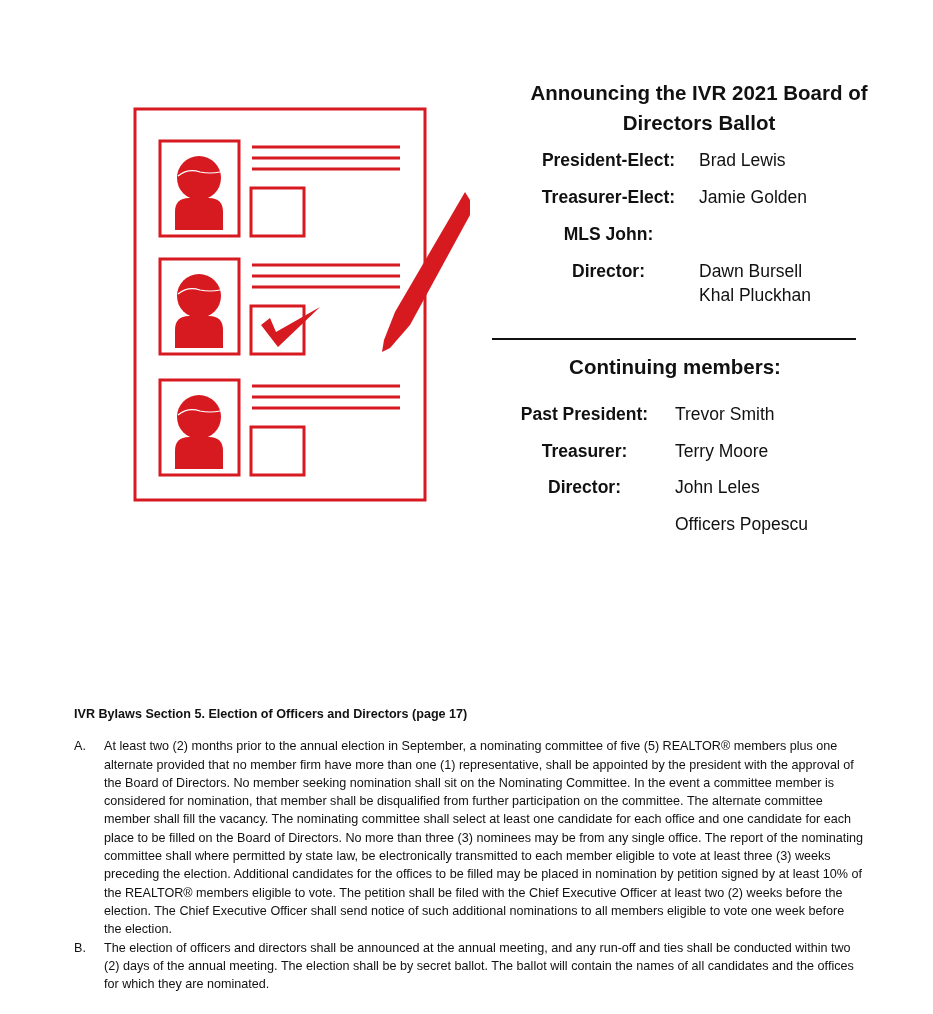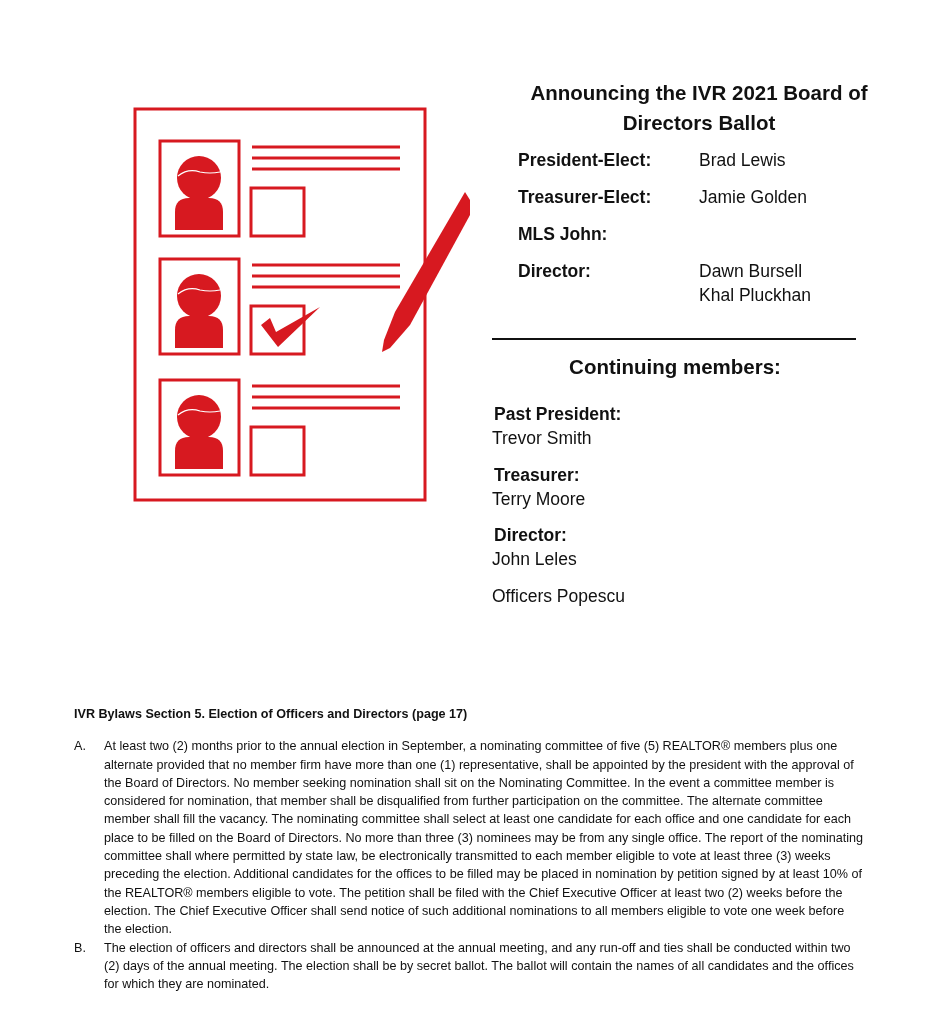--- a/index.html
+++ b/index.html
@@ -3,28 +3,28 @@
 <meta charset="utf-8">
 <style>
   html, body { margin:0; padding:0; background:#ffffff; }
   body { width:933px; height:1014px; position:relative; overflow:hidden;
          font-family:"Liberation Sans", "DejaVu Sans", sans-serif; color:#111; }
   .illustration { position:absolute; left:120px; top:100px; width:350px; height:410px; }
   .announce { position:absolute; left:516px; top:78px; width:366px; }
   .announce h1 { margin:0; font-size:20.5px; font-weight:bold; text-align:center; line-height:30px; }
   .roster { margin-top:10px; }
   .row { display:flex; font-size:17.5px; line-height:24px; margin-bottom:13px; }
-  .row .role { width:181px; font-weight:bold; padding-left:2px; }
+  .row .role { width:181px; font-weight:bold; padding-left:2px;text-align:center; }
   .row .names { flex:1; }
   .row .names div { line-height:24px; }
   .divider { position:absolute; left:492px; top:338px; width:364px; height:2px; background:#111; }
   .continuing { position:absolute; left:492px; top:352px; width:366px; }
   .continuing h2 { margin:0; font-size:20.5px; font-weight:bold; text-align:center; line-height:30px; }
   .continuing .roster { margin-top:20px; }
-  .continuing .row { margin-bottom:12.5px;flex-direction:column; }
+  .continuing .row { margin-bottom:12.5px; }
   .bylaws { position:absolute; left:74px; top:705px; width:790px; font-size:12.6px; line-height:18.3px; }
   .bylaws h3 { margin:0 0 14px 0; font-size:12.6px; font-weight:bold; }
   .item { display:flex; }
   .item .marker { width:30px; flex:none; }
   .item .text { flex:1; }
 </style>
 </head>
 <body>
 
 <div class="illustration">

